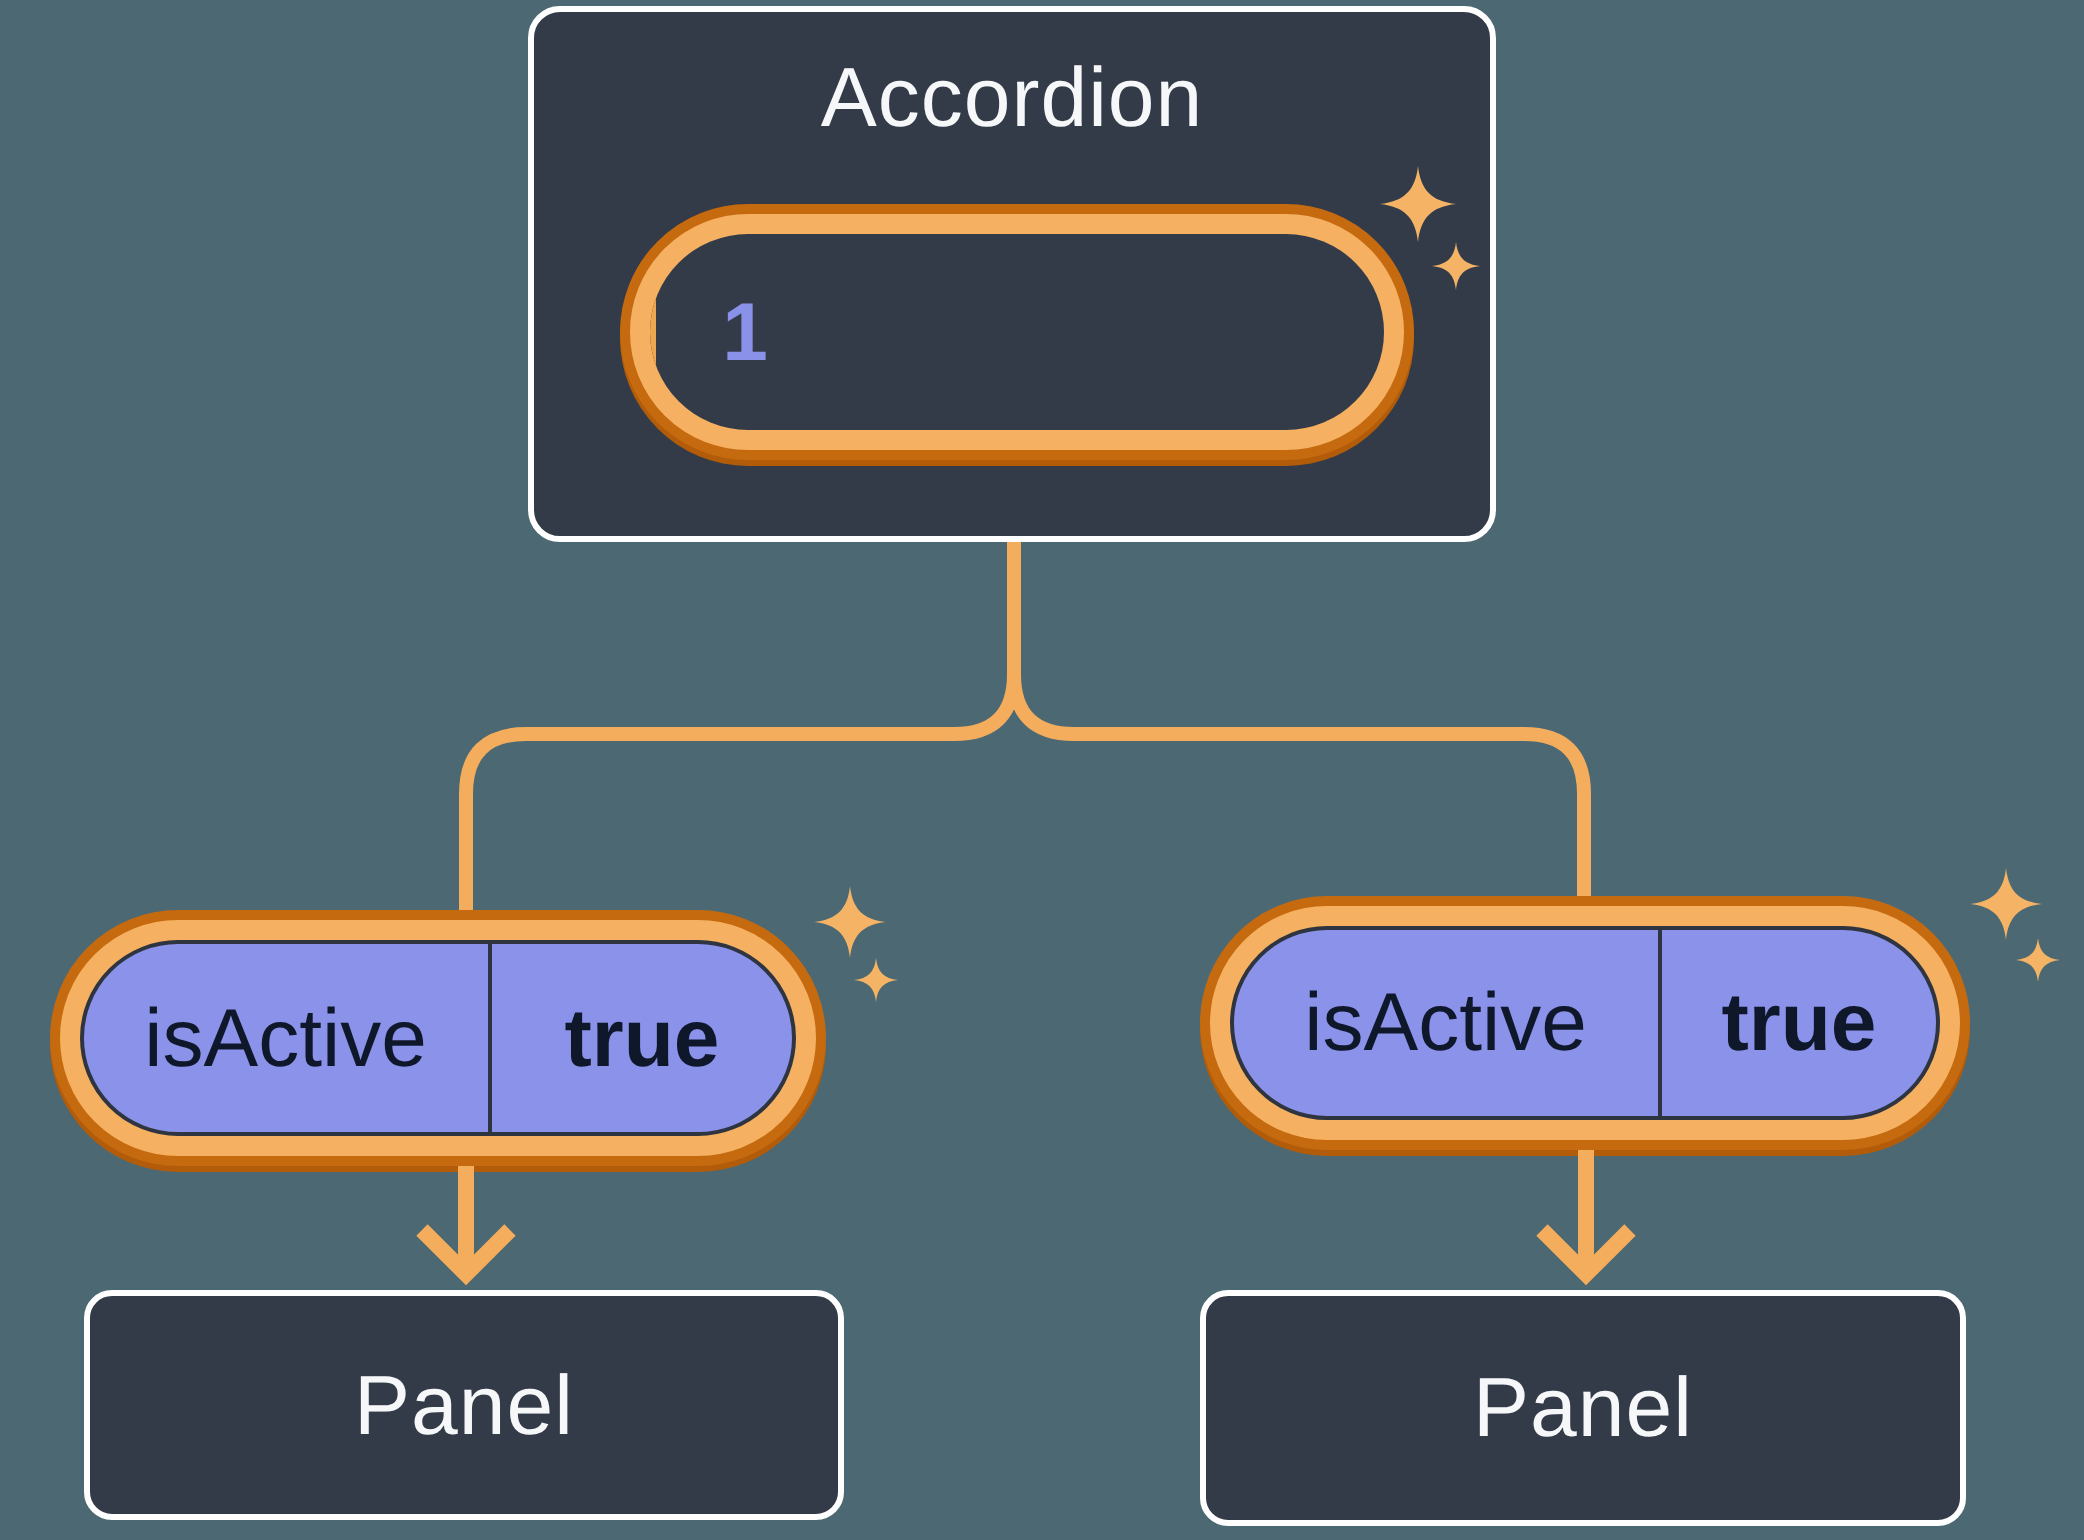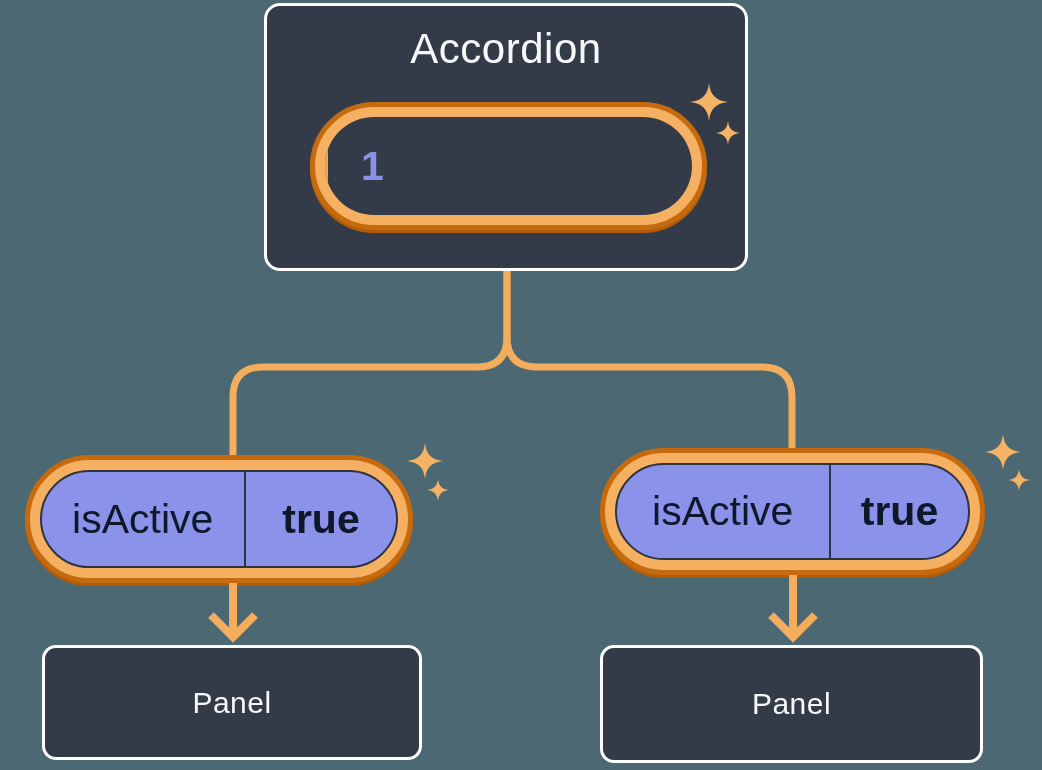--- a/index.html
+++ b/index.html
@@ -33,21 +33,21 @@
   .node-title {
     margin-top: 22px;
     text-align: center;
     font-size: 42px;
     line-height: 1;
     font-weight: 500;
     color: #F6F7F9;
     letter-spacing: 0.5px;
   }
   .panel-label {
-    font-size: 30px;
+    font-size: 42px;
     font-weight: 500;
     color: #F6F7F9;
     letter-spacing: 0.5px;
   }
 
   
   .pill {
     position: absolute;
     box-sizing: border-box;
     border: 5px solid #C66A10;

